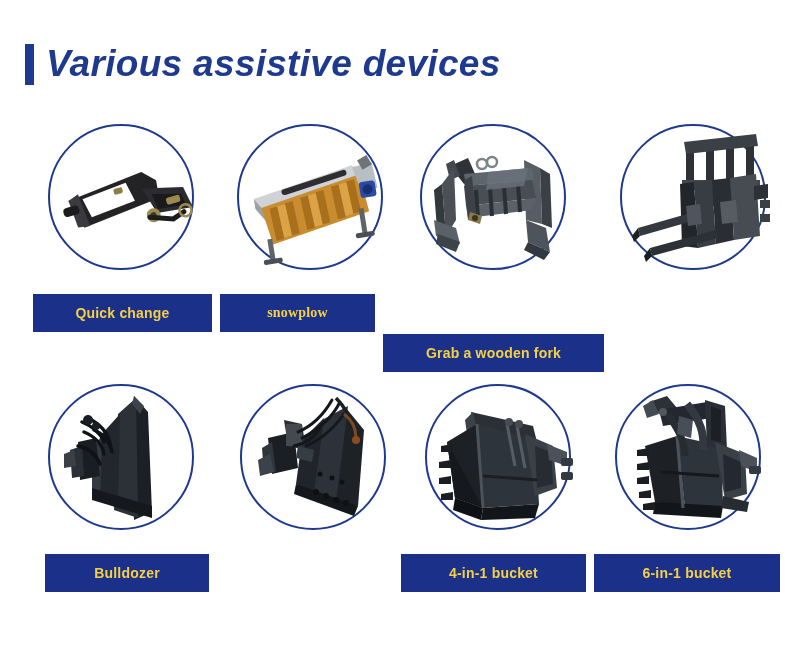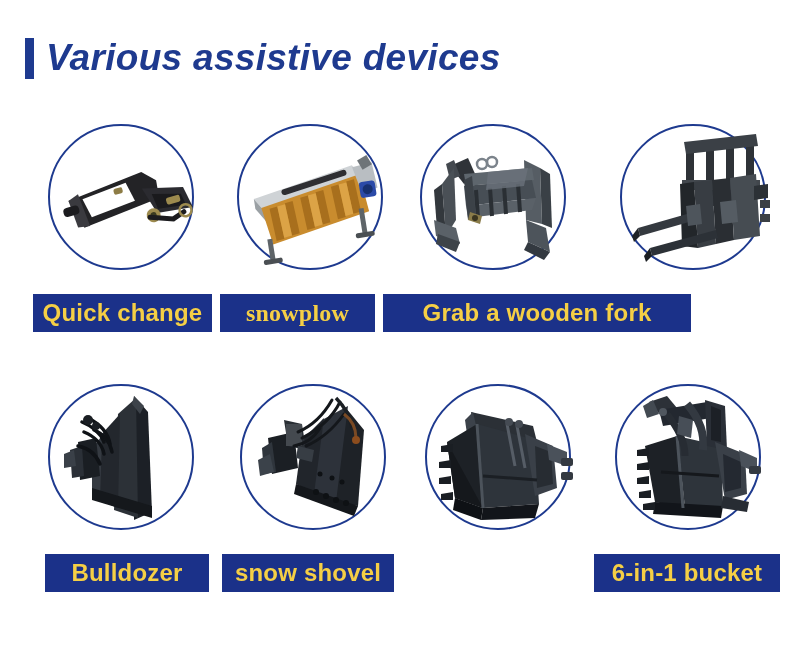--- a/index.html
+++ b/index.html
@@ -12,21 +12,21 @@
     height: 656px;
     font-family: "Liberation Sans", sans-serif;
     overflow: hidden;
     position: relative;
   }
 
   
   .header {
     position: absolute;
     left: 0;
-    top: 0;
+    top: 6px;
     width: 800px;
     height: 108px;
   }
   .title-accent {
     position: absolute;
     left: 25px;
     top: 38px;
     width: 9px;
     height: 41px;
     background: #1e3a8f;
@@ -105,35 +105,35 @@
   .t2-c2 { left: 425px; }
   .t2-c3 { left: 615px; }
 
   
   .label-bar {
     position: absolute;
     top: 0;
     height: 38px;
     background: #1b3189;
     color: #f5cf45;
-    font-size: 24px;
+    font-size: 14px;
     font-weight: bold;
     display: flex;
     align-items: center;
     justify-content: center;
     white-space: nowrap;
     box-sizing: border-box;
     padding: 0 6px;
     letter-spacing: 0.2px;
   }
 
   
   .l-r1-0 { left: 33px;  width: 179px; }
   .l-r1-1 { left: 220px; width: 155px; font-family: Liberation Serif, serif; }
-  .l-r1-2 { left: 383px; width: 308px; }
+  .l-r1-2 { left: 383px; width: 221px; margin-top: 40px; }
   .l-r1-3 { left: 651px; width: 102px; }
 
   
   .l-r2-0 { left: 45px;  width: 164px; }
   .l-r2-1 { left: 222px; width: 172px; }
   .l-r2-2 { left: 401px; width: 185px; }
   .l-r2-3 { left: 594px; width: 186px; text-align: center; }
 </style>
 </head>
 <body>
@@ -417,16 +417,16 @@
             <path d="M108 112 L134 118 L132 128 L106 124 Z" fill="#272c33"></path>
           </g>
         </svg>
       </div>
     </div>
 
   </div>
 
   <div class="labels">
     <div class="label-bar l-r2-0">Bulldozer</div>
-    <div class="label-bar l-r2-1">snow shovel</div>
+    <div class="label-bar l-r2-2">4-in-1 bucket</div>
     <div class="label-bar l-r2-3">6-in-1 bucket</div>
   </div>
 </div>
 
 </body></html>

